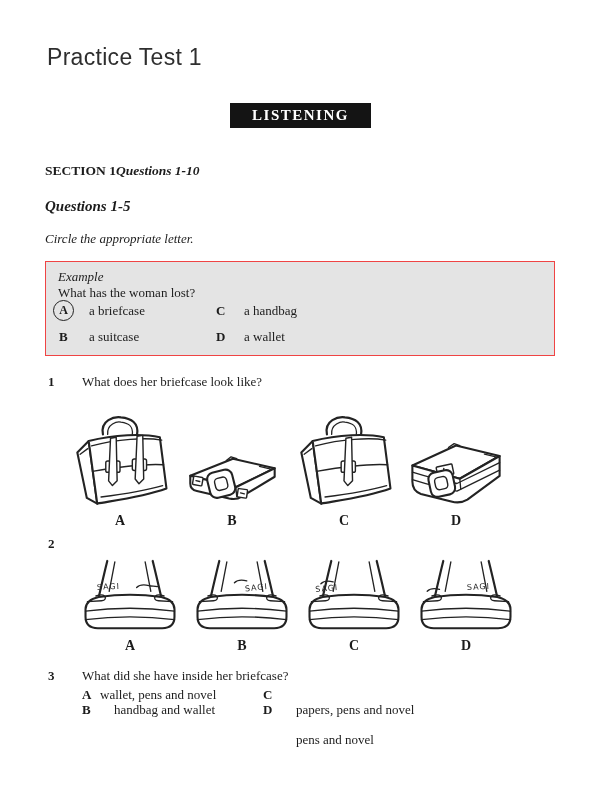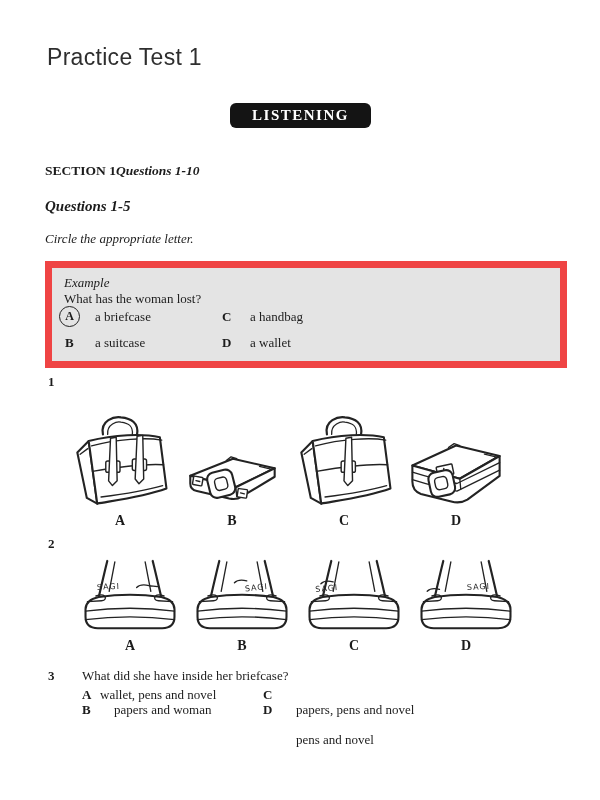--- a/index.html
+++ b/index.html
@@ -8,30 +8,30 @@
     font-family:"Liberation Serif",serif;font-size:13px;color:#1c1c1c;
   }
   .abs{position:absolute;}
   .title{
     left:47px;top:44px;font-family:"Liberation Sans",sans-serif;
     font-size:23px;color:#2e2e2e;letter-spacing:.3px;
   }
   .banner{
     left:230px;top:103px;width:141px;height:25px;background:#141414;
     color:#ffffff;font-weight:bold;font-size:15px;letter-spacing:1.5px;
-    display:flex;align-items:center;justify-content:center;border-radius:6px;
+    display:flex;align-items:center;justify-content:center;
   }
   .section-row{left:45px;top:163px;font-size:13.5px;}
   .section-label{font-weight:bold;}
   .section-range{font-weight:bold;font-style:italic;}
   .sub-heading{left:45px;top:198px;font-size:15px;font-weight:bold;font-style:italic;}
   .instruction{left:45px;top:231px;font-style:italic;}
   .example-box{
     left:45px;top:261px;width:508px;height:93px;
-    background:#e4e4e4;border:7px solid #ef4444;
+    background:#e4e4e4;border:1px solid #ef4444;
   }
   .ex-heading{position:absolute;left:12px;top:7px;font-style:italic;}
   .ex-question{position:absolute;left:12px;top:23px;}
   .ex-letter{position:absolute;font-weight:bold;}
   .ex-text{position:absolute;}
   .circle{
     position:absolute;left:7px;top:38px;width:19px;height:19px;
     border:1.4px solid #222;border-radius:50%;display:flex;align-items:center;
     justify-content:center;font-weight:bold;font-size:12px;
   }
@@ -72,20 +72,21 @@
     <div class="ex-text" style="left:43px;top:41px;">a briefcase</div>
     <div class="ex-letter" style="left:170px;top:41px;">C</div>
     <div class="ex-text" style="left:198px;top:41px;">a handbag</div>
     <div class="ex-letter" style="left:13px;top:67px;">B</div>
     <div class="ex-text" style="left:43px;top:67px;">a suitcase</div>
     <div class="ex-letter" style="left:170px;top:67px;">D</div>
     <div class="ex-text" style="left:198px;top:67px;">a wallet</div>
   </div>
 
   <div class="abs q-num" style="left:48px;top:374px;">1</div>
+  <div class="abs" style="left:82px;top:374px;">What does her briefcase look like?</div>
 
   <div class="abs img-row" style="left:64px;top:399px;width:448px;height:112px;">
     <div class="img-cell">
       <svg width="110" height="102" viewBox="0 0 116 104">
         <path class="t2" d="M40,25 C37,10 52,6 59,7 C70,8 78,13 76,25"></path>
         <path class="t" d="M45,25 C44,14 55,11 59,12 C67,13 72,16 71,25"></path>
         <path class="f" d="M25,32 L13,44 L23,92 L34,98 Z"></path>
         <path class="f" d="M25,32 C52,25 82,24 100,28 L107,82 C82,91 50,95 34,98 Z"></path>
         <path class="t" d="M28,37 C55,30 85,28 102,31"></path>
         <path class="t" d="M29,64 C58,59 88,56 104,57"></path>
@@ -223,17 +224,17 @@
   </div>
 
   <div class="abs q-num" style="left:48px;top:668px;">3</div>
   <div class="abs" style="left:82px;top:668px;">What did she have inside her briefcase?</div>
 
   <div class="abs opt-letter" style="left:82px;top:687px;">A</div>
   <div class="abs" style="left:100px;top:687px;text-align:center;">wallet, pens and novel</div>
   <div class="abs opt-letter" style="left:263px;top:687px;">C</div>
   <div class="abs" style="left:296px;top:687px;margin-top:45px;">pens and novel</div>
   <div class="abs opt-letter" style="left:82px;top:702px;">B</div>
-  <div class="abs" style="left:114px;top:702px;">papers and woman</div>
+  <div class="abs" style="left:114px;top:702px;">handbag and wallet</div>
   <div class="abs opt-letter" style="left:263px;top:702px;">D</div>
   <div class="abs" style="left:296px;top:702px;">papers, pens and novel</div>
 
 </div>
 
 </body></html>

